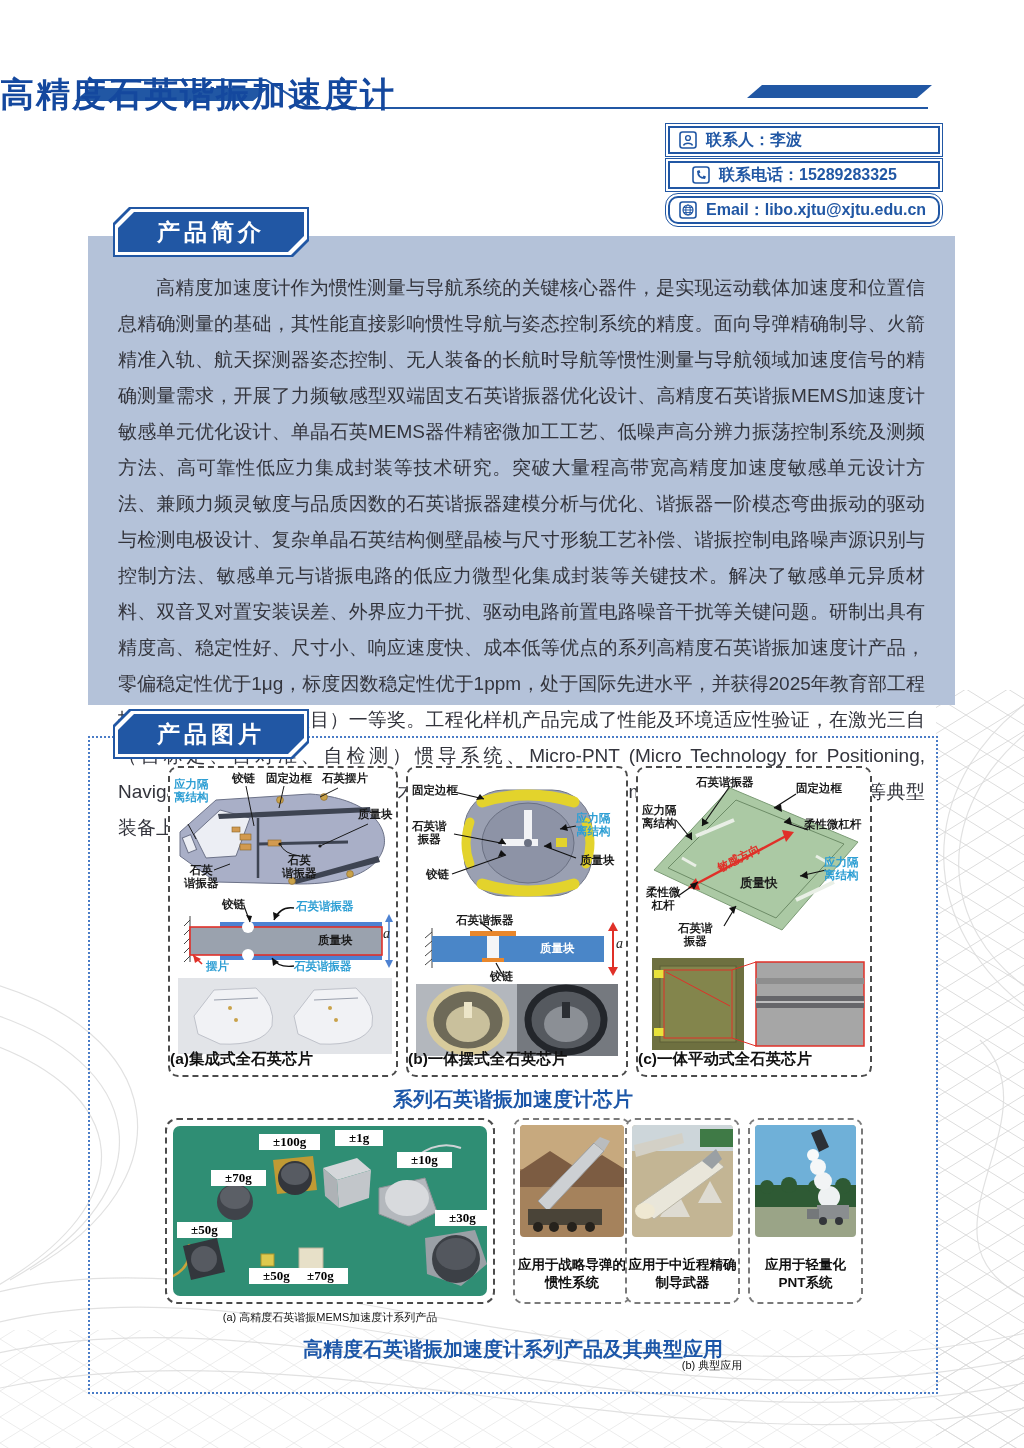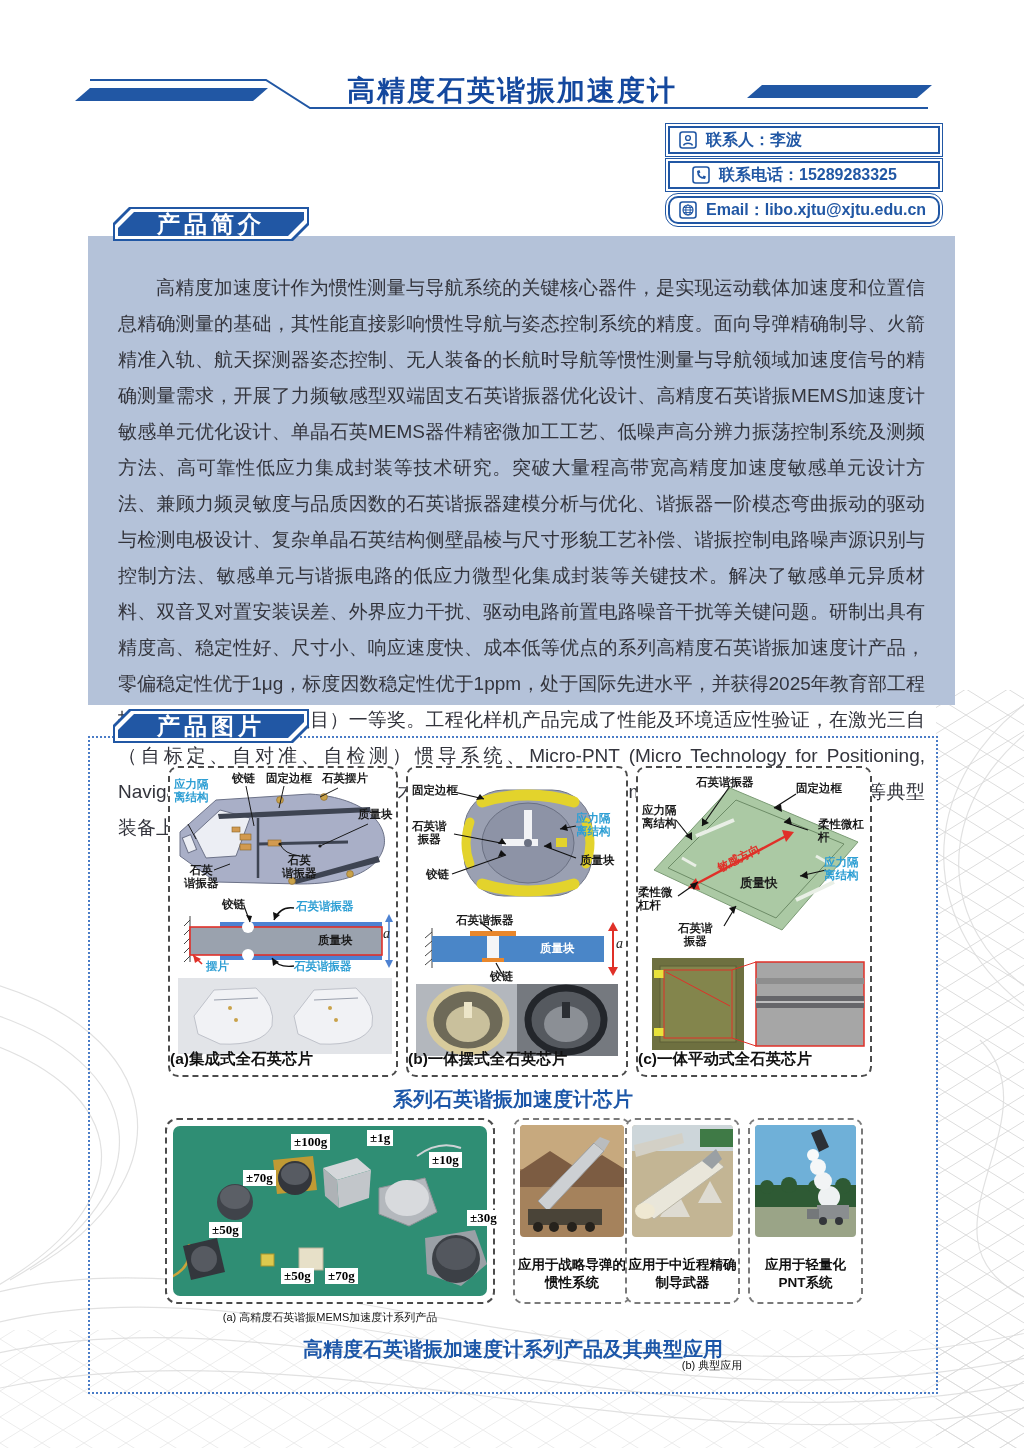--- a/index.html
+++ b/index.html
@@ -2,30 +2,30 @@
 <html><head>
 <meta charset="utf-8">
 <style>
   html,body{margin:0;padding:0;background:#fff;}
   .page{position:relative;width:1024px;height:1448px;background:#fff;overflow:hidden;
         font-family:"Liberation Sans","DejaVu Sans",sans-serif;color:#222;}
   svg{display:block;}
   .abs{position:absolute;}
 
   
-  .title{position:absolute;left:0;top:72px;width:100%;text-align:center;
-         font-size:28px;font-weight:bold;color:#14489e;letter-spacing:2px;}
+  .title{position:absolute;left:0;top:72px;width:100%;
+         font-size:34px;font-weight:bold;color:#14489e;letter-spacing:2px;}
   .contact{position:absolute;left:668px;width:272px;height:28px;box-sizing:border-box;
            display:flex;align-items:center;gap:9px;padding:0 9px;background:#fff;
            border:2px solid #2157a4;outline:1px solid #2157a4;outline-offset:2px;
            color:#2157a4;font-size:16px;font-weight:600;white-space:nowrap;}
   .cicon{width:18px;height:18px;flex:0 0 auto;}
 
   
-  .badge{position:absolute;width:186px;height:24px;}
+  .badge{position:absolute;width:186px;height:40px;}
   .badge .l1,.badge .l2,.badge .l3{position:absolute;
      clip-path:polygon(16px 0,100% 0,100% calc(100% - 16px),calc(100% - 16px) 100%,0 100%,0 16px);}
   .badge .l1{inset:-5px;background:#2157a4;}
   .badge .l2{inset:-3px;background:#ffffff;}
   .badge .l3{inset:0;background:#2157a4;color:#fff;display:flex;align-items:center;
              justify-content:center;font-size:23px;font-weight:bold;letter-spacing:4px;}
 
   
   .intro-box{position:absolute;left:88px;top:236px;width:867px;height:469px;background:#b4c2d9;}
   .intro-text{box-sizing:border-box;padding:34px 30px 0 30px;font-size:19px;line-height:36px;
@@ -48,21 +48,21 @@
   .aital{position:absolute;font-family:"Liberation Serif","DejaVu Serif",serif;
          font-style:italic;font-size:14px;color:#222;}
   .bluecap{position:absolute;left:88px;width:850px;text-align:center;
            font-size:20px;font-weight:bold;color:#1d57a8;}
 
   
   .prodbox{position:absolute;left:165px;top:1118px;width:330px;height:186px;
            border:2px dashed #4b4b4b;border-radius:12px;box-sizing:border-box;background:#fff;}
   .prodgreen{position:absolute;inset:6px;background:#2f8e74;border-radius:7px;overflow:hidden;}
   .tag{position:absolute;background:#fff;color:#000;font-family:"Liberation Serif","DejaVu Serif",serif;
-       font-weight:bold;font-size:13px;line-height:1.25;padding:0 3px;margin-left:32px;}
+       font-weight:bold;font-size:13px;line-height:1.25;padding:0 14px;}
   .appbox{position:absolute;top:1118px;height:186px;border:2px dashed #7a7a7a;border-radius:10px;
           box-sizing:border-box;background:#fff;}
   .appimg{position:absolute;left:5px;top:5px;right:5px;height:112px;border-radius:4px;overflow:hidden;}
   .appcap{position:absolute;left:0;bottom:10px;width:100%;text-align:center;font-size:13.5px;
           font-weight:600;color:#111;white-space:pre-line;line-height:1.35;}
   .rowcap{position:absolute;top:1310px;font-size:11px;color:#111;text-align:center;font-weight:500;}
 </style>
 </head>
 <body>
 
@@ -325,26 +325,26 @@
       <polygon points="54,62 47,58 54,54" fill="#111"></polygon>
         <polygon points="146,44 152,39 154,47" fill="#111"></polygon>
       <polygon points="162,98 169,93 170,101" fill="#111"></polygon>
         <polygon points="60,104 52,106 56,112" fill="#111"></polygon>
       <polygon points="98,128 91,130 96,136" fill="#111"></polygon>
     </svg>
     <div class="lbl" style="left:58px;top:8px;">石英谐振器</div>
     <div class="lbl" style="left:158px;top:14px;">固定边框</div>
     <div class="lbl" style="left:4px;top:36px;text-align:center;">应力隔
 离结构</div>
-    <div class="lbl" style="left:180px;top:50px;">柔性微杠杆</div>
+    <div class="lbl" style="left:166px;top:50px;">柔性微杠杆</div>
     <div class="lbl red" style="left:78px;top:84px;transform:rotate(-27deg);">敏感方向</div>
     <div class="lbl" style="left:102px;top:108px;font-size:12.5px;">质量快</div>
     <div class="lbl blue" style="left:186px;top:88px;text-align:center;">应力隔
 离结构</div>
-    <div class="lbl" style="left:0;top:118px;text-align:left;">柔性微
+    <div class="lbl" style="left:8px;top:118px;text-align:center;">柔性微
 杠杆</div>
     <div class="lbl" style="left:40px;top:154px;text-align:center;">石英谐
 振器</div>
     <svg class="abs" style="left:6px;top:188px;" width="224" height="98" viewBox="0 0 224 98">
       <rect x="8" y="2" width="92" height="92" fill="#6e7040"></rect>
       <rect x="16" y="10" width="76" height="76" fill="#83854c" stroke="#5c5e36"></rect>
       <rect x="10" y="14" width="10" height="8" fill="#e8e23c"></rect>
       <rect x="10" y="72" width="10" height="8" fill="#e8e23c"></rect>
       <rect x="20" y="14" width="68" height="68" fill="none" stroke="#e03028"></rect>
       <line x1="22" y1="16" x2="86" y2="50" stroke="#e03028"></line>

